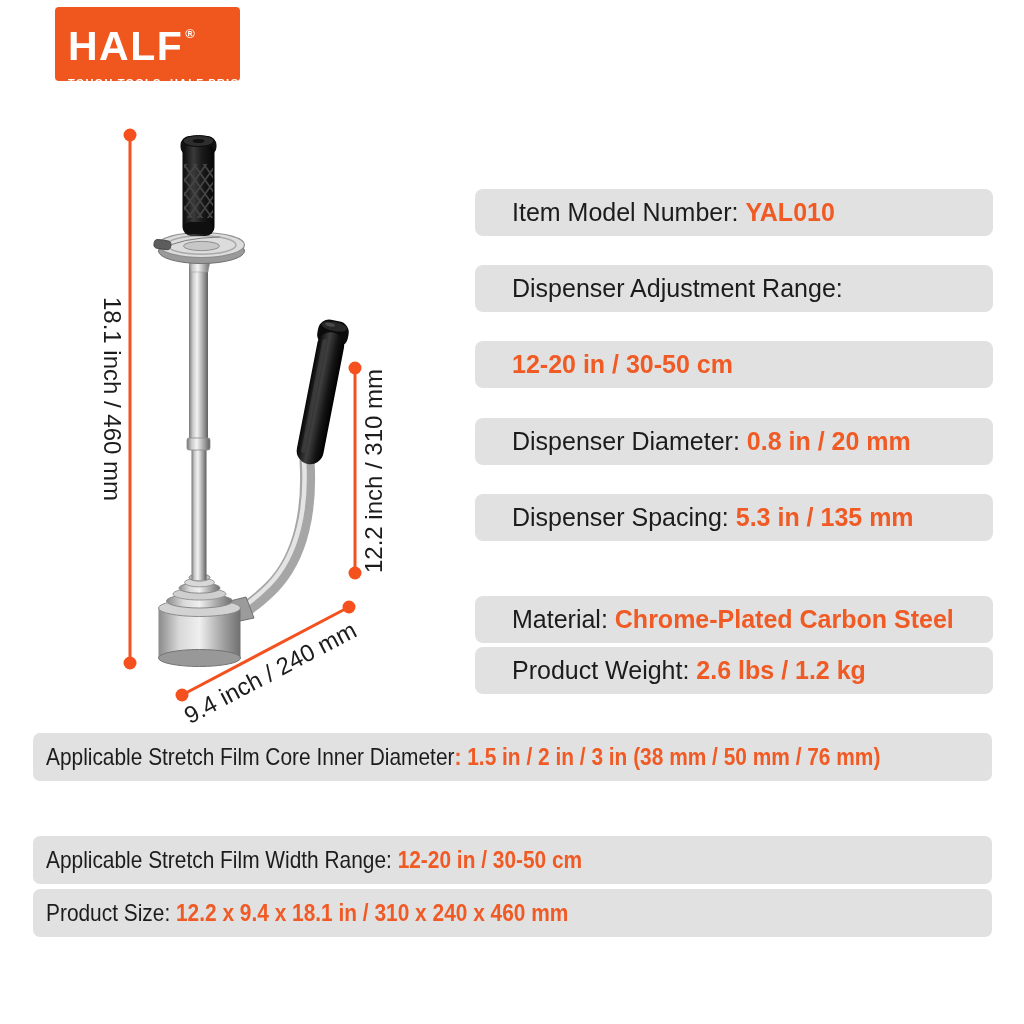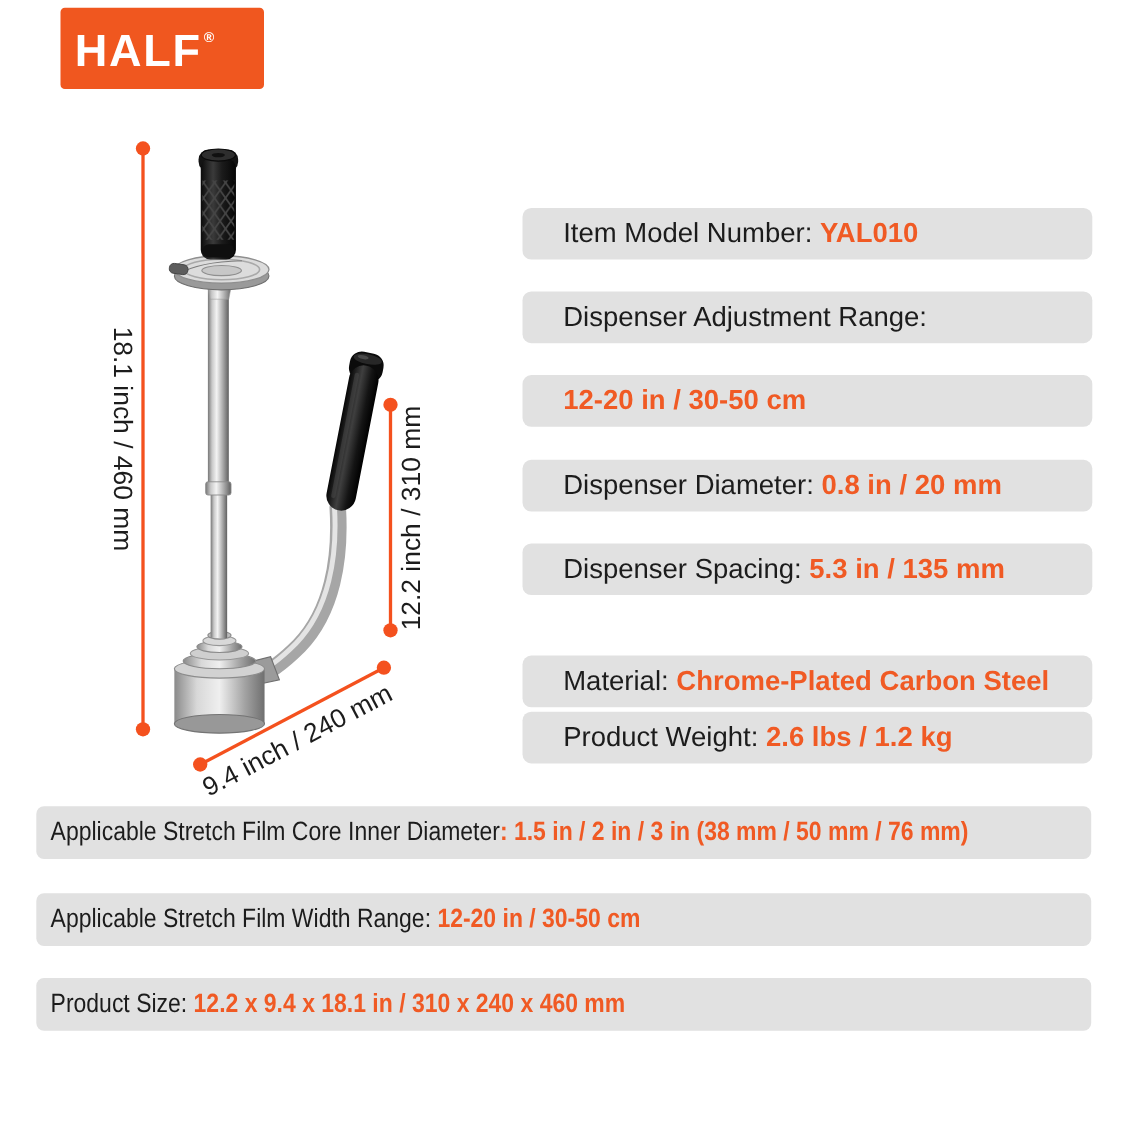--- a/index.html
+++ b/index.html
@@ -9,21 +9,21 @@
   }
   
   .logo{
     position:absolute;left:55px;top:7px;width:185px;height:74px;
     background:#f0571f;border-radius:4px;box-sizing:border-box;
     padding:6px 0 0 13px;color:#ffffff;
   }
   .logo .brand-row{line-height:42px;white-space:nowrap;}
   .logo .brand{font-size:41px;font-weight:bold;letter-spacing:1.5px;}
   .logo .reg{font-size:13px;font-weight:bold;vertical-align:22px;margin-left:2px;}
-  .logo .tagline{font-size:17px;font-weight:bold;letter-spacing:1.2px;margin-top:1px;white-space:nowrap;}
+  .logo .tagline{font-size:11px;font-weight:bold;letter-spacing:1.2px;margin-top:1px;white-space:nowrap;}
   
   .spec-row{
     position:absolute;left:475px;width:518px;height:47px;line-height:47px;
     background:#e1e1e1;border-radius:8px;box-sizing:border-box;
     padding-left:37px;font-size:25px;white-space:nowrap;overflow:hidden;
   }
   .spec-row .val{color:#f05a24;font-weight:bold;}
   
   .wide-row{
     position:absolute;left:33px;width:959px;height:48px;line-height:48px;
@@ -175,20 +175,20 @@
   <div class="spec-row" style="top:571px;margin-top:25px;">
     <span>Material: </span><span class="val">Chrome-Plated Carbon Steel</span>
   </div>
   <div class="spec-row" style="top:647px;">
     <span>Product Weight: </span><span class="val">2.6 lbs / 1.2 kg</span>
   </div>
 
   <div class="wide-row" style="top:733px;">
     <span class="squeeze"><span>Applicable Stretch Film Core Inner Diameter</span><span class="val">: 1.5 in / 2 in / 3 in (38 mm / 50 mm / 76 mm)</span></span>
   </div>
-  <div class="wide-row" style="top:812px;">
+  <div class="wide-row" style="top:836px;">
     <span class="squeeze"><span>Applicable Stretch Film Width Range: </span><span class="val">12-20 in / 30-50 cm</span></span>
   </div>
   <div class="wide-row" style="top:889px;">
     <span class="squeeze"><span>Product Size: </span><span class="val">12.2 x 9.4 x 18.1 in / 310 x 240 x 460 mm</span></span>
   </div>
 
 </div>
 
 </body></html>

